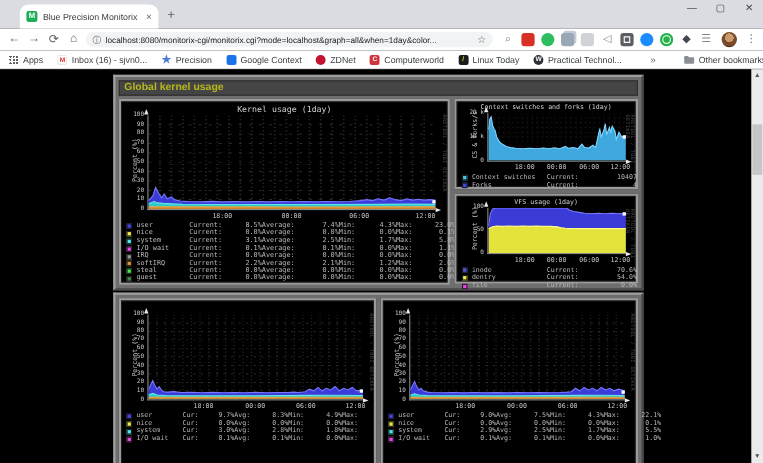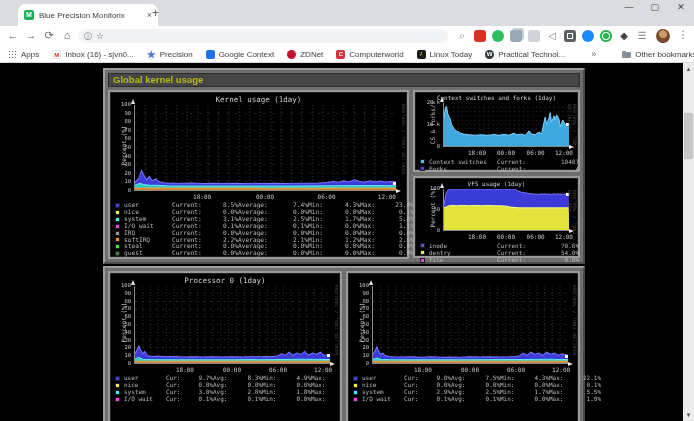--- a/index.html
+++ b/index.html
@@ -2,21 +2,21 @@
 <html><head>
 <meta charset="utf-8">
 <style>
   * { margin:0; padding:0; box-sizing:border-box; }
   html,body { width:694px; height:421px; overflow:hidden; background:#000; }
   body { font-family:"Liberation Sans", sans-serif; position:relative; }
   .browser { position:absolute; inset:0; }
 
   
   .tabstrip { position:absolute; top:0; left:0; right:0; height:26px; background:#dadce2; }
-  .tab { position:absolute; left:18px; top:4px; width:140px; height:22px; background:#fff;
+  .tab { position:absolute; left:18px; top:4px; width:126px; height:22px; background:#fff;
          border-radius:8px 8px 0 0; display:flex; align-items:center; padding:0 6px; gap:5px; }
   .favicon { width:10px; height:10px; border-radius:2px; background:#1fae58; color:#fff;
              font-size:7px; font-weight:bold; text-align:center; line-height:10px; flex:0 0 auto; }
   .tab-title { font-size:8px; color:#3c4043; white-space:nowrap; overflow:hidden; flex:1; }
   .tab-close { font-size:9px; color:#5f6368; flex:0 0 auto; }
   .new-tab { position:absolute; left:152px; top:6px; font-size:12px; color:#5f6368; }
   .win-controls { position:absolute; right:8px; top:2px; display:flex; gap:16px; color:#3f4246; font-size:9px; }
   .win-controls span { width:10px; text-align:center; }
 
   
@@ -133,20 +133,21 @@
     </div>
   </div>
 
   <div class="toolbar">
     <span class="nav-ic" style="left:6px">←</span>
     <span class="nav-ic" style="left:24px">→</span>
     <span class="nav-ic" style="left:42px">⟳</span>
     <span class="nav-ic" style="left:60px">⌂</span>
     <div class="omnibox">
       <span class="info-ic">ⓘ</span>
+      <span class="url">localhost:8080/monitorix-cgi/monitorix.cgi?mode=localhost&amp;graph=all&amp;when=1day&amp;color...</span>
       <span class="star-ic">☆</span>
     </div>
     <span class="ext glyph" style="left:456px">⌕</span>
     <span class="ext" style="left:474px;background:#d93025"></span>
     <span class="ext" style="left:492px;background:#2dbe60;border-radius:50%"></span>
     <span class="ext" style="left:510px;background:#9aa7b5;box-shadow:2px -2px 0 #c3ccd6"></span>
     <span class="ext" style="left:528px;background:#cfd3d8"></span>
     <span class="ext glyph" style="left:546px">◁</span>
     <span class="ext" style="left:564px;background:#5b5f63;box-shadow:inset 0 0 0 3px #5b5f63, inset 0 0 0 4px #fff"></span>
     <span class="ext" style="left:582px;background:#1a8cff;border-radius:6px"></span>
@@ -528,21 +529,20 @@
                 </div>
               </div>
             </div>
         </div>
       </div>
     </div>
 
     <div class="section sec2">
       <div class="sec-body">
         <div class="chart-panel p-proc">
-            <div class="g-title">Processor 0  (1day)</div>
             <div class="g-ylabel" style="left: -22px; top: 46px; width: 70px;">Percent (%)</div>
             <div class="yticks" style="position: absolute; left: 0px; top: 13px; width: 21px; height: 78px;">
               <span style="top: 100%;">0</span>
               <span style="top: 90%;">10</span>
               <span style="top: 80%;">20</span>
               <span style="top: 70%;">30</span>
               <span style="top: 60%;">40</span>
               <span style="top: 50%;">50</span>
               <span style="top: 40%;">60</span>
               <span style="top: 30%;">70</span>

